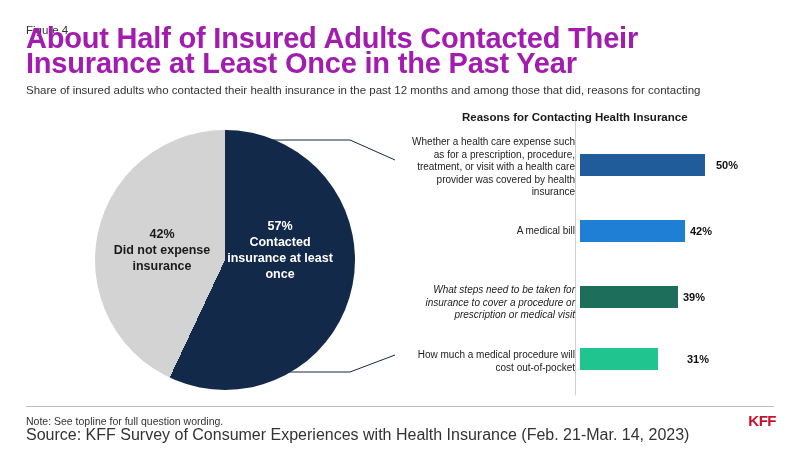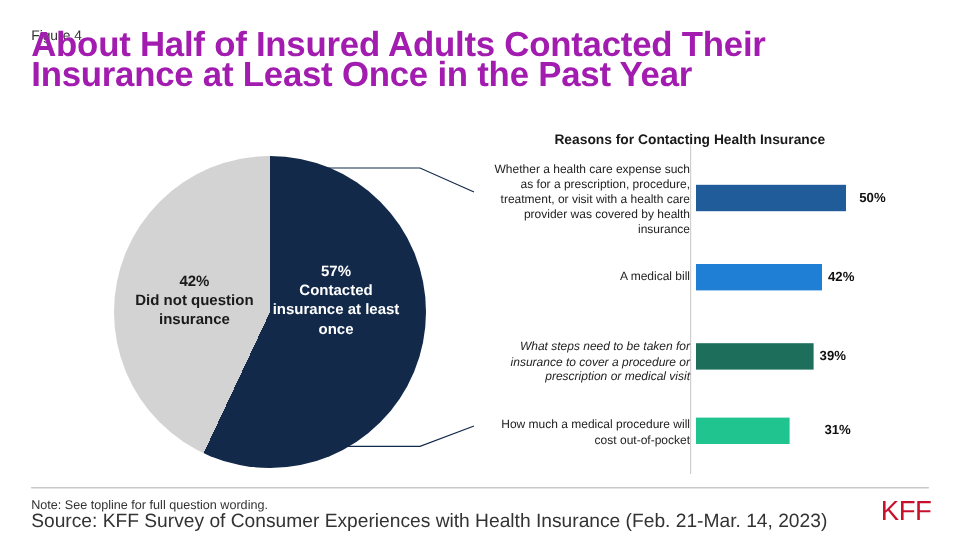--- a/index.html
+++ b/index.html
@@ -182,45 +182,46 @@
     left: 26px;
     top: 428px;
     font-size: 16px;
     color: #333333;
     line-height: 14px;
   }
   .logo {
     position: absolute;
     right: 24px;
     top: 412px;
-    font-size: 23px;
-    font-weight: normal;
+    font-size: 15px;
+    font-weight: bold;
     color: #c8102e;
     letter-spacing: -0.5px;
   }
 </style>
 </head>
 <body>
 
 <div class="page">
 
   <div class="figure-label">Figure 4</div>
   <div class="title">About Half of Insured Adults Contacted Their Insurance at Least Once in the Past Year</div>
+  <div class="subtitle">Share of insured adults who contacted their health insurance in the past 12 months and among those that did, reasons for contacting</div>
 
   <div class="panel-divider"></div>
 
   <div class="pie-wrap">
     <div class="pie"></div>
     <div class="pie-label contacted">
       <div>57%</div>
       <div>Contacted insurance at least once</div>
     </div>
     <div class="pie-label not-contacted">
       <div>42%</div>
-      <div>Did not question insurance</div>
+      <div>Did not expense insurance</div>
     </div>
   </div>
 
   <svg class="leaders">
     <polyline points="258,140 350,140 395,160" fill="none" stroke="#12294a" stroke-width="1"></polyline>
     <polyline points="395,355 350,372 260,372" fill="none" stroke="#12294a" stroke-width="1"></polyline>
   </svg>
 
   <div class="bars-title">Reasons for Contacting Health Insurance</div>
 

